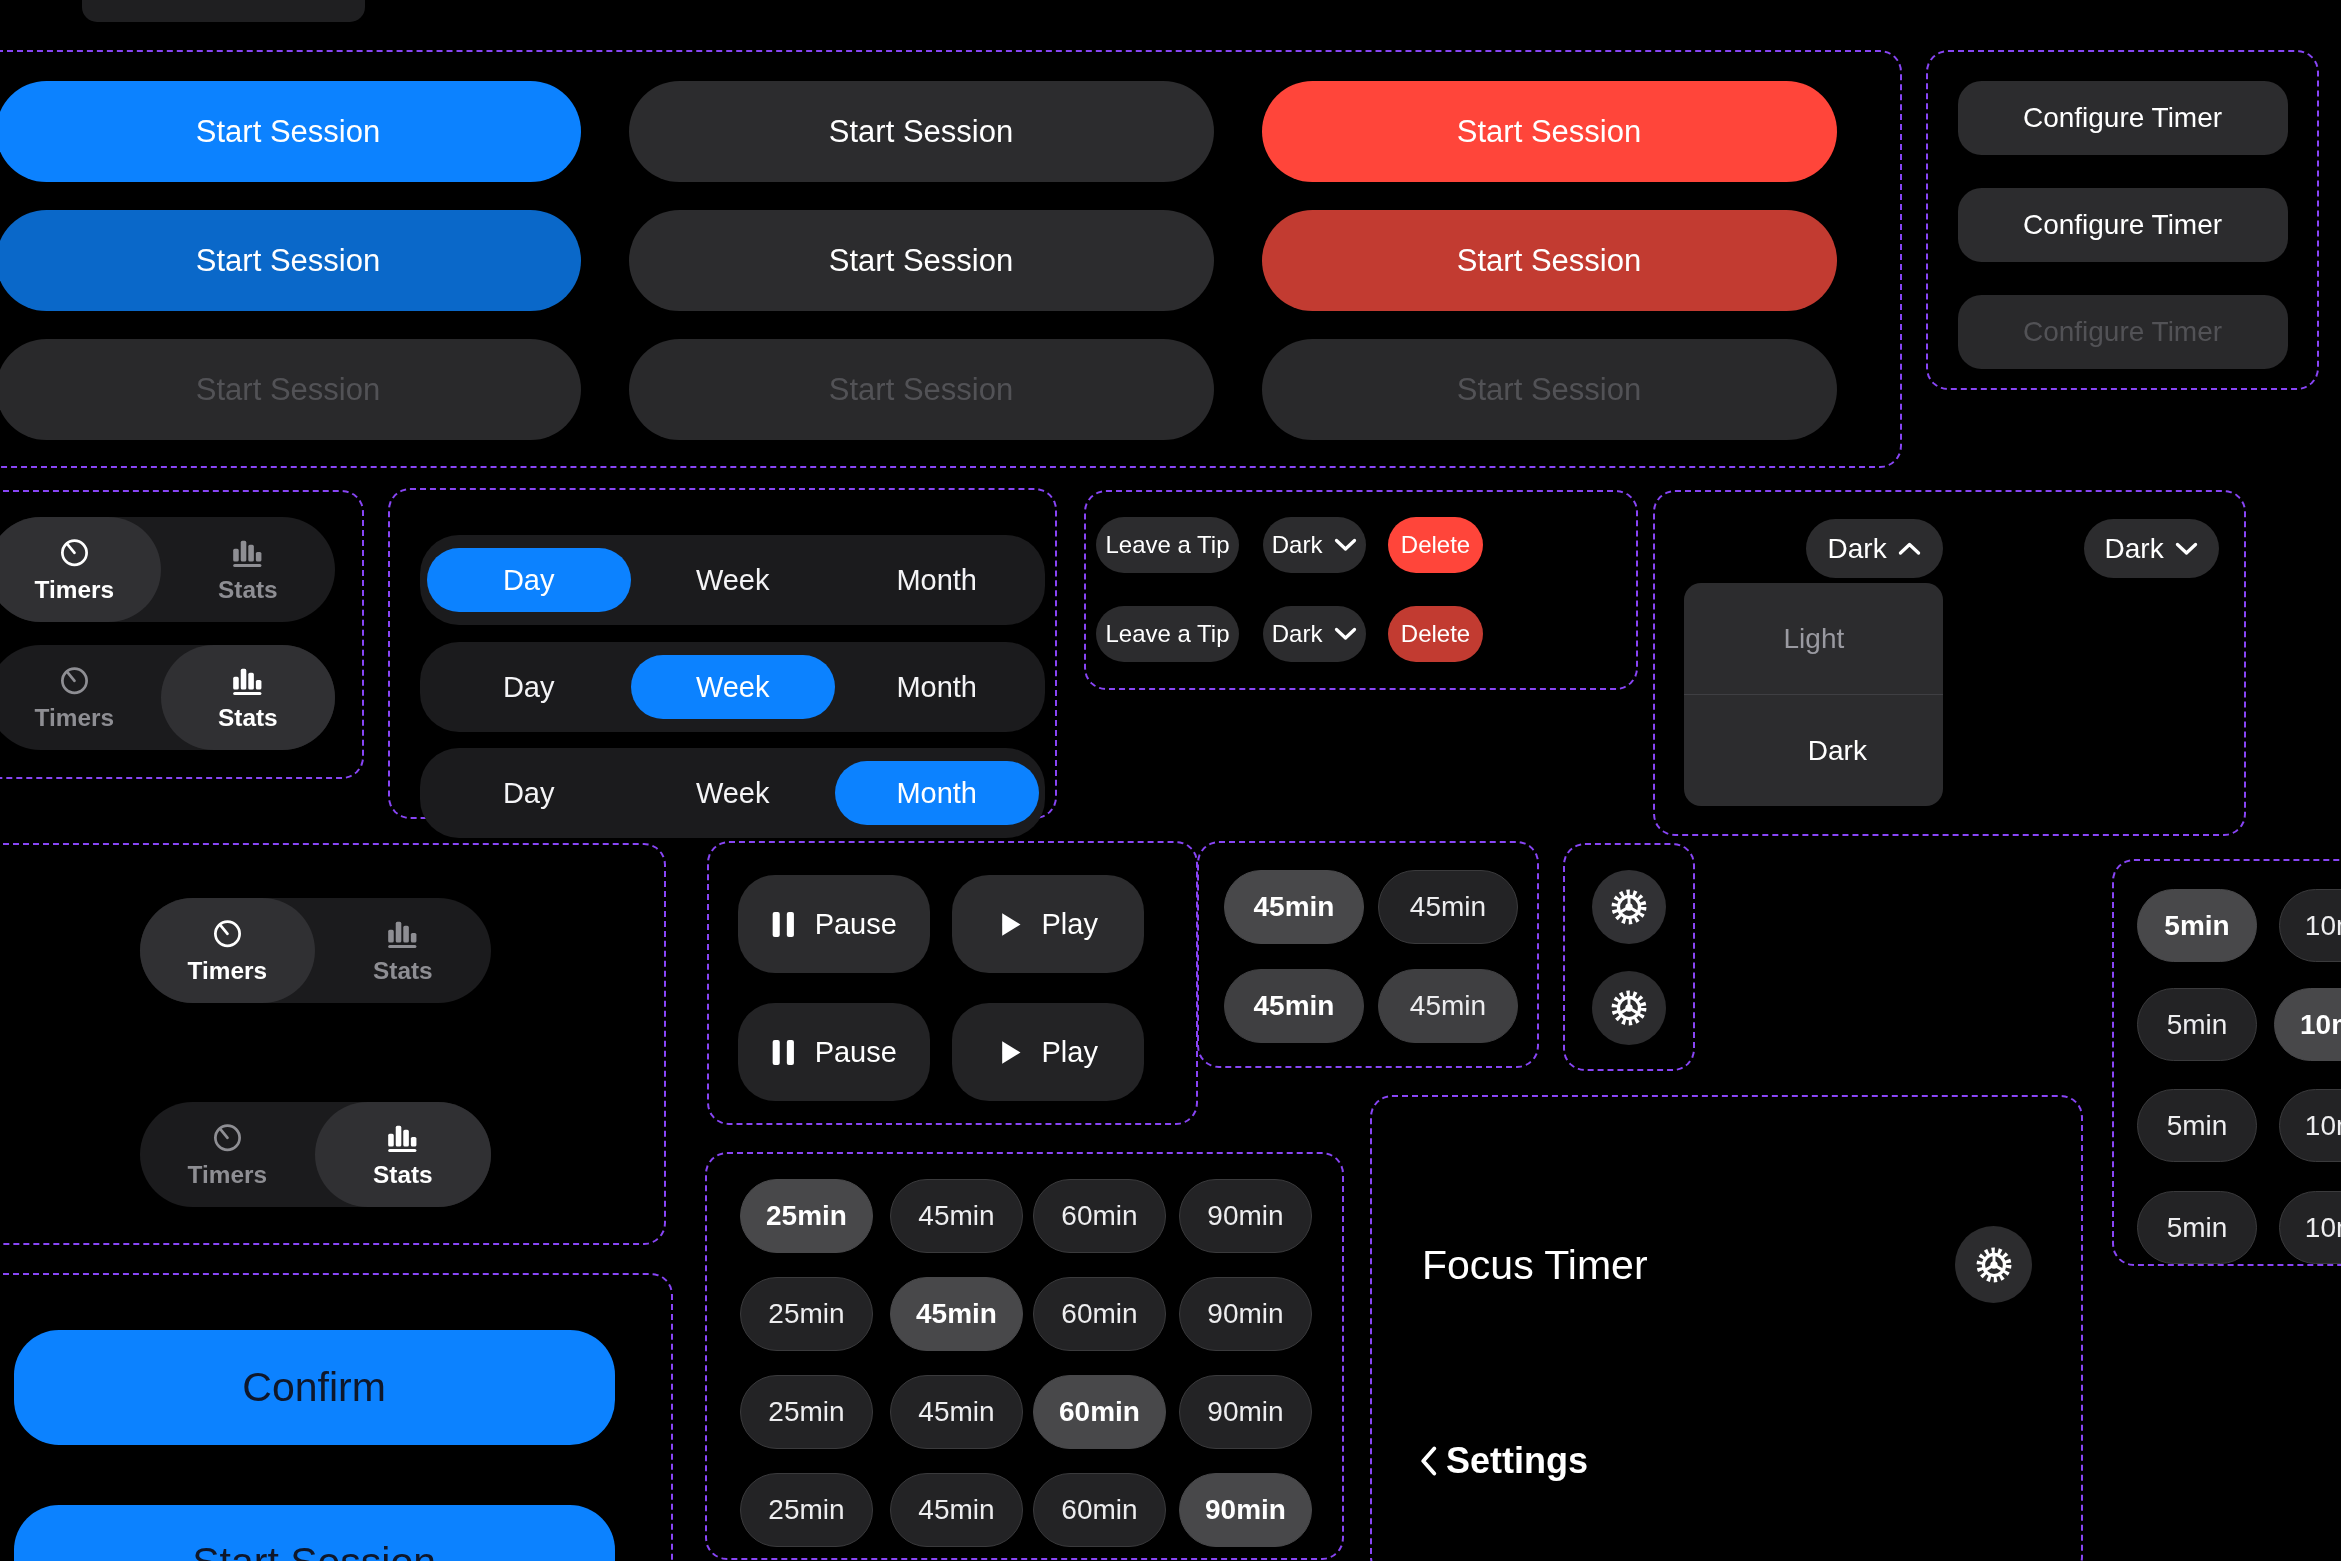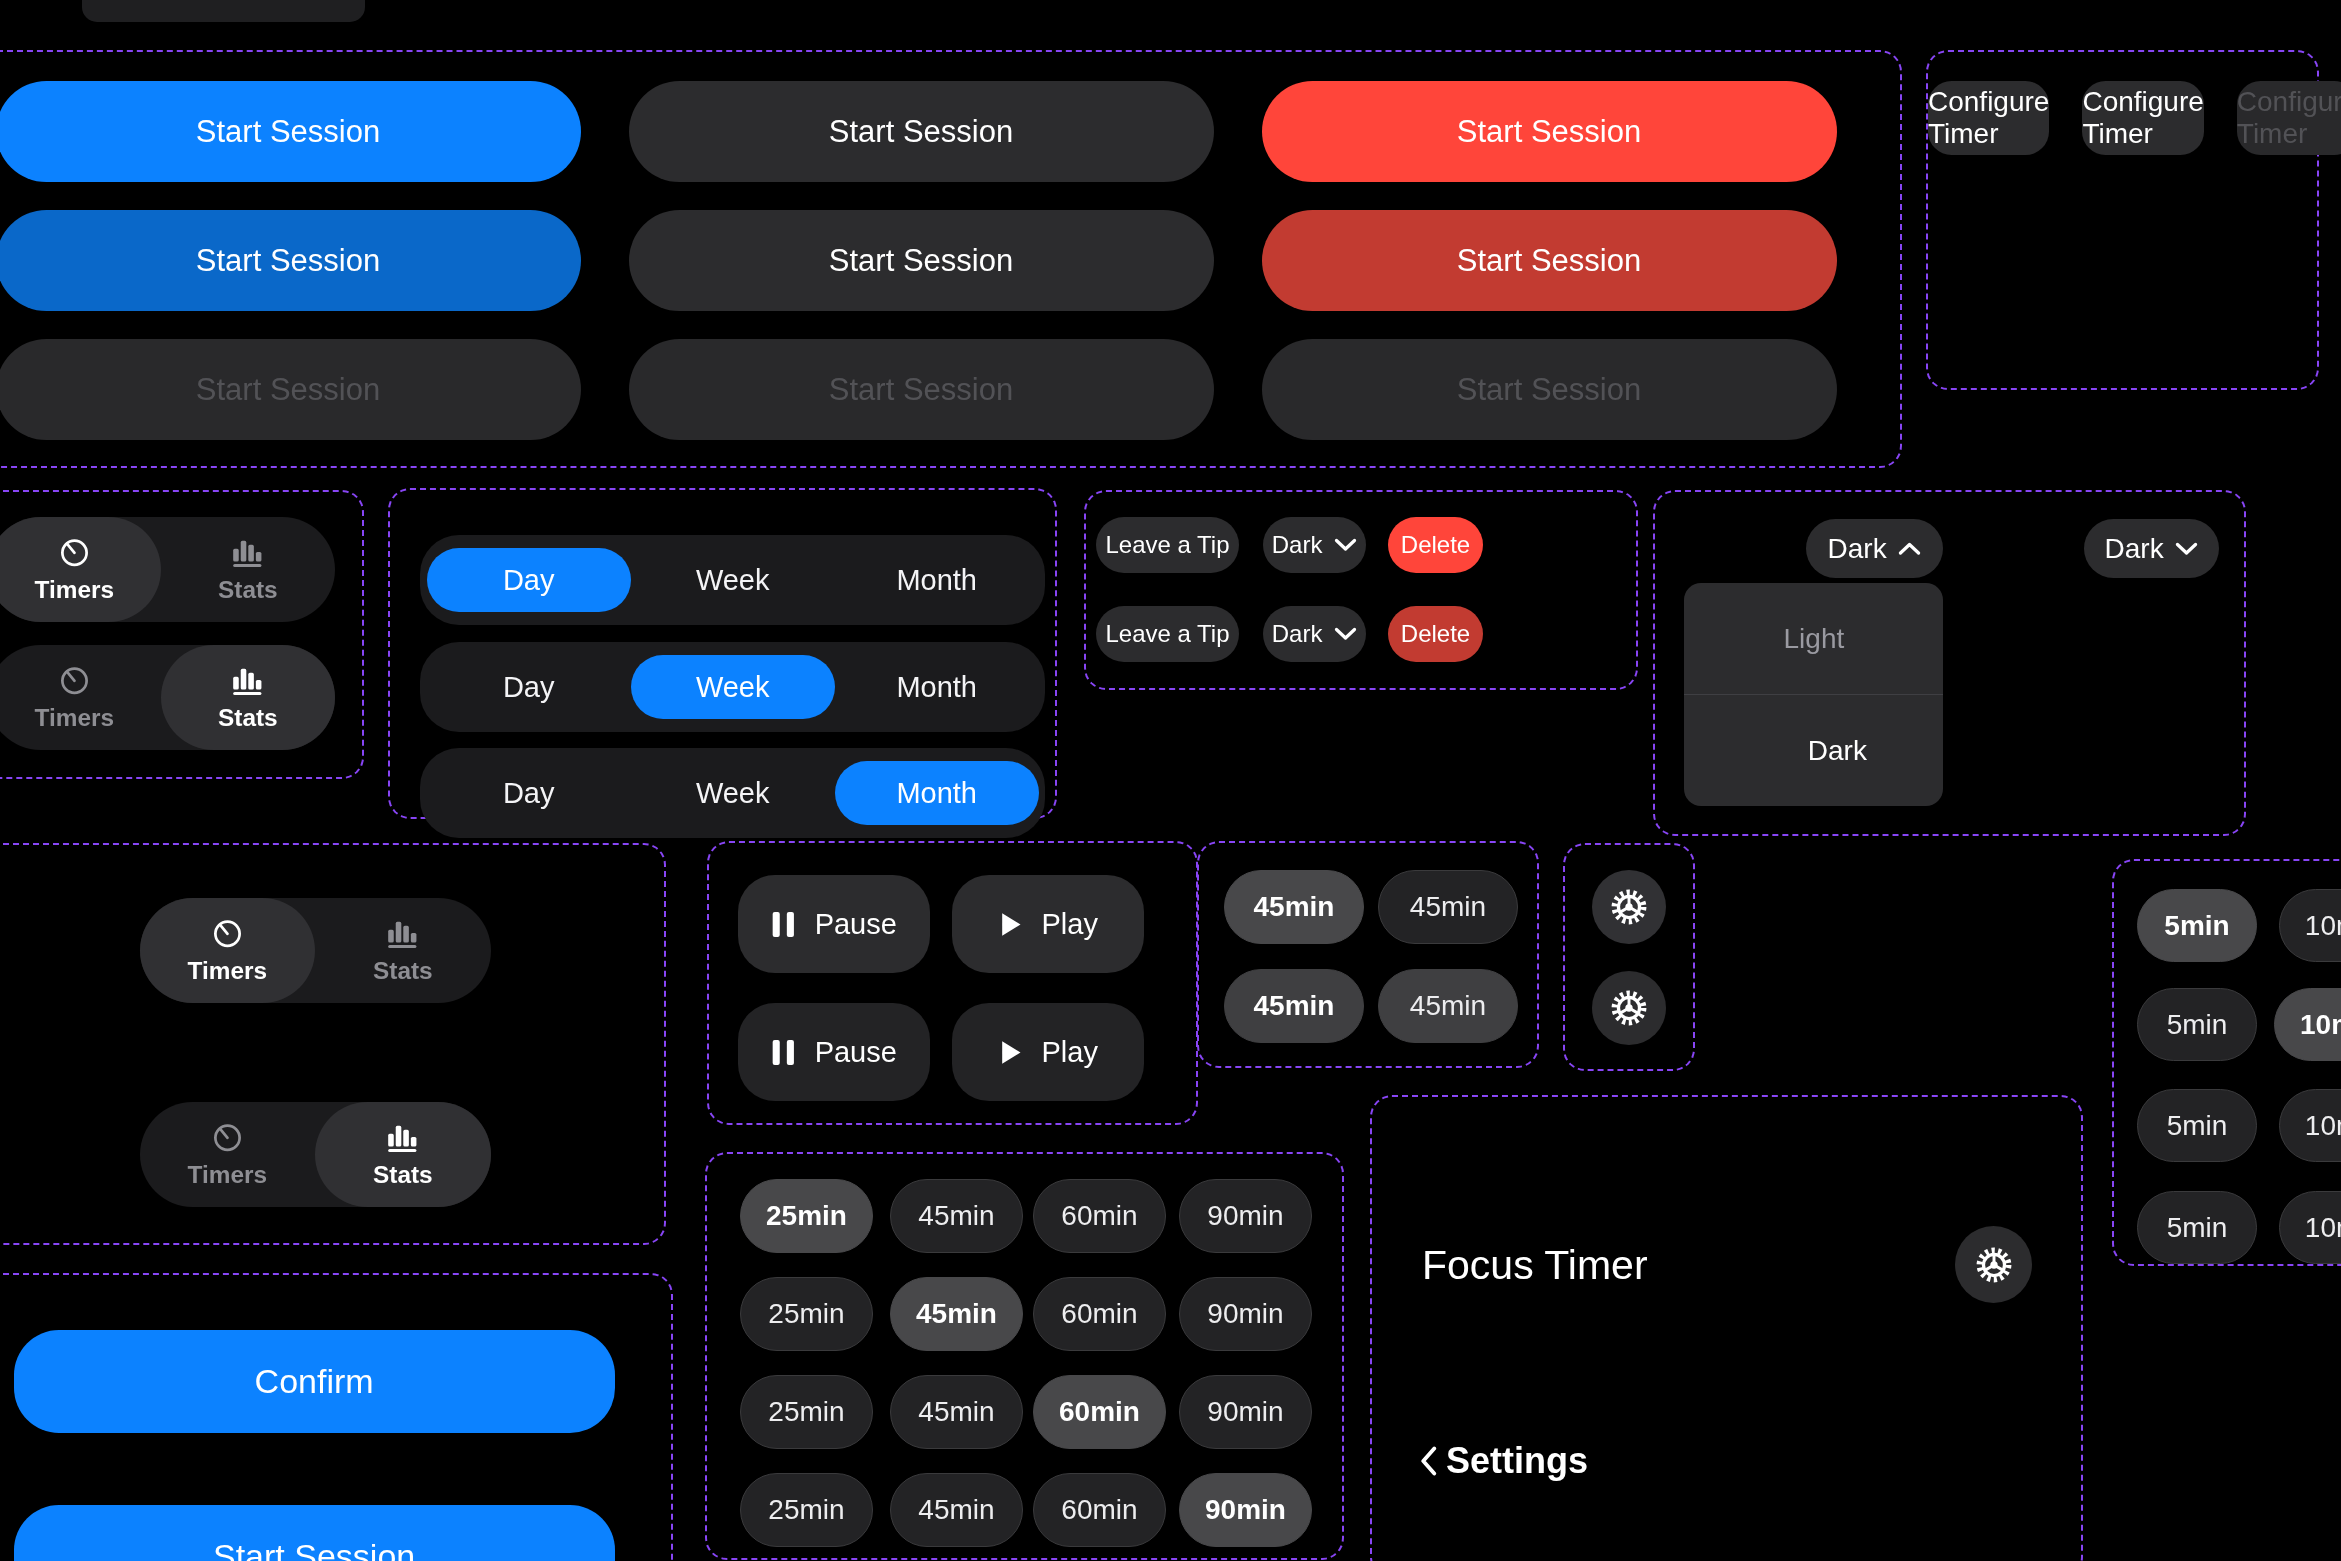--- a/index.html
+++ b/index.html
@@ -11,21 +11,21 @@
        font-size:31px;color:#fff;border-radius:54px;}
   .b-blue{background:#0C82FF;}
   .b-blue-p{background:#0A68C9;}
   .b-gray{background:#2C2C2E;}
   .b-red{background:#FF453A;}
   .b-red-p{background:#C23B31;}
   .b-dis{background:#29292B;color:#525256;}
   #grid-start{position:absolute;left:18.5px;top:29px;display:grid;
               grid-template-columns:585px 585px 575px;grid-auto-rows:101px;
               column-gap:48px;row-gap:28px;}
-  #cfg-stack{position:absolute;left:0;top:29px;width:100%;display:flex;flex-direction:row;
+  #cfg-stack{position:absolute;left:0;top:29px;width:100%;display:flex;flex-direction:column;
              align-items:center;gap:33px;}
   .cfg{width:330px;height:74px;border-radius:23.6px;font-size:28px;}
   
   .tabbar{position:absolute;background:#1B1B1D;border-radius:53px;display:flex;}
   .tab{flex:1;display:flex;flex-direction:column;align-items:center;justify-content:center;
        gap:7.6px;border-radius:53px;color:#8E8E93;font-weight:600;font-size:24.4px;}
   .tab.sel{background:#303033;color:#fff;}
   .tab .ic{width:35px;height:34px;}
   
   .period{position:absolute;background:#1B1B1D;border-radius:39px;display:flex;
@@ -56,22 +56,22 @@
         display:flex;align-items:center;justify-content:center;font-size:28px;color:#EDEDEF;}
   .chip.sel{background:#48484A;border-color:#48484A;color:#fff;font-weight:700;}
   .chip.selp{background:#3F3F41;border-color:#3F3F41;color:#fff;font-weight:700;}
   .chip.prs{background:#3F3F41;border-color:#3F3F41;}
   
   .gearbtn{position:absolute;width:74px;height:74px;border-radius:50%;background:#2C2C2E;
            display:flex;align-items:center;justify-content:center;}
   .gearbtn.lt{background:#313134;}
   .gearbtn .ic{width:44px;height:44px;}
   
-  .bigblue{position:absolute;width:601px;height:103px;background:#0C82FF;border-radius:45px;
-           display:flex;align-items:center;justify-content:center;font-size:34px;color:#ffffff;}
+  .bigblue{position:absolute;width:601px;height:115px;background:#0C82FF;border-radius:45px;
+           display:flex;align-items:center;justify-content:center;font-size:41px;color:#0f172a;}
   
   .ftitle{position:absolute;left:50px;top:145px;font-size:41px;font-weight:400;color:#fff;}
   .fsettings{position:absolute;left:47px;top:343px;display:flex;align-items:center;gap:8.4px;
              font-size:36px;font-weight:600;color:#fff;}
   .fsettings .ic{width:18.5px;height:30px;}
   .frag{position:absolute;background:#1F1F21;border-radius:15px;}
   svg{display:block;}
 </style>
 </head>
 <body>

